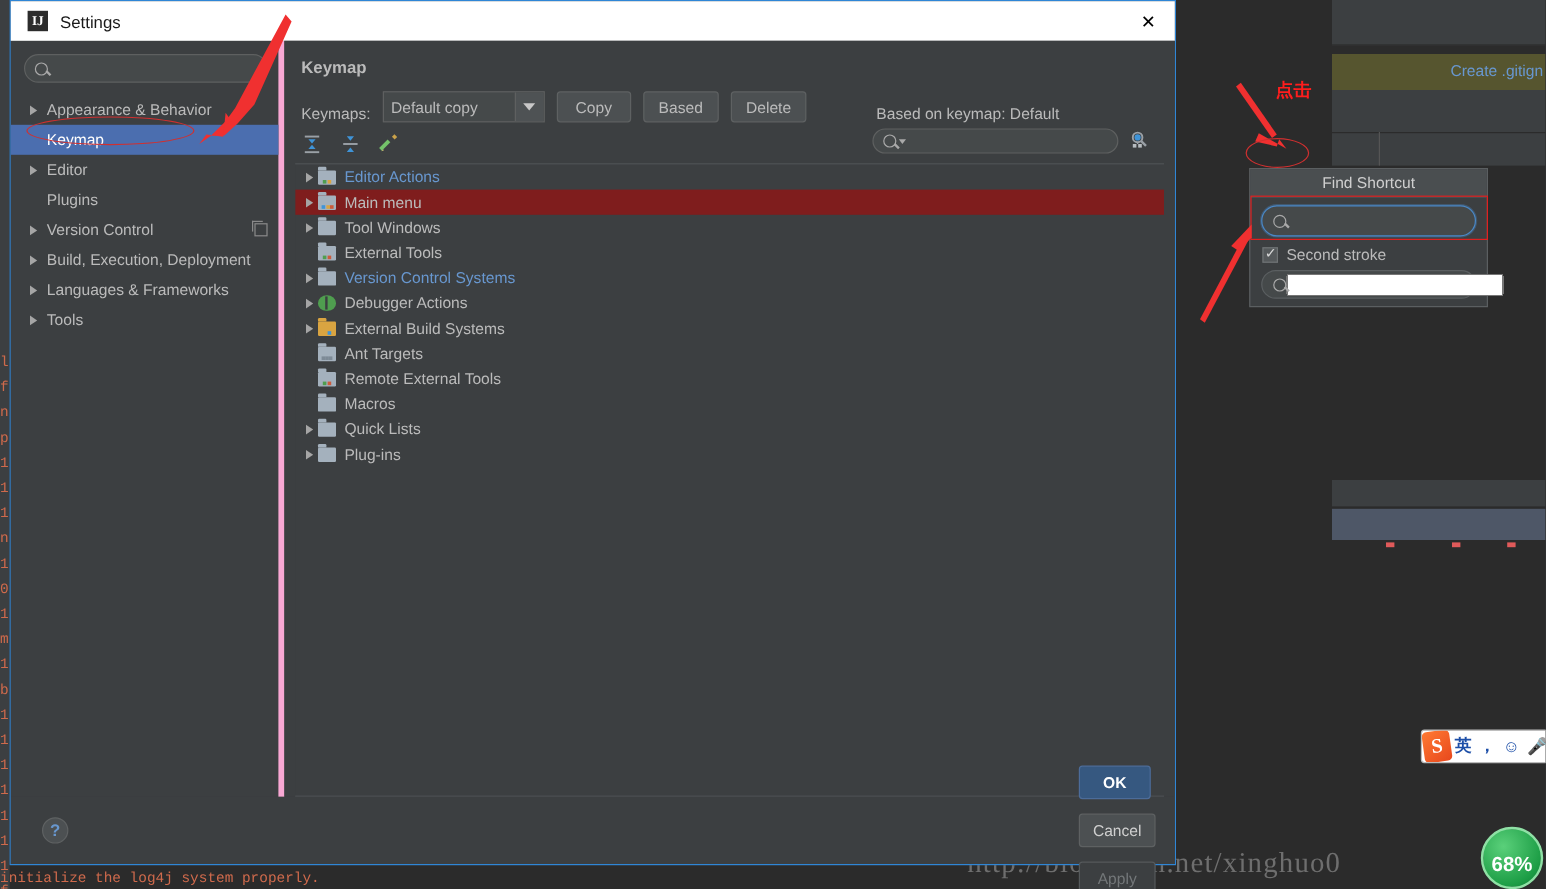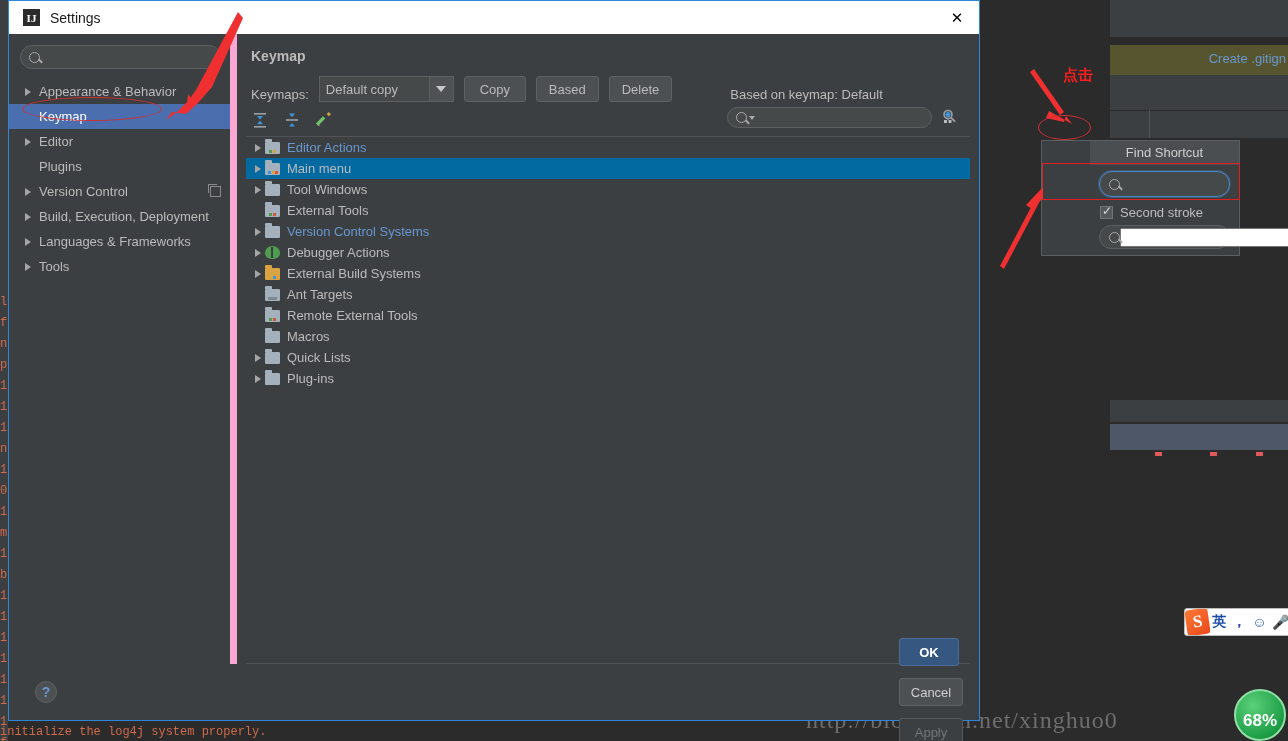--- a/index.html
+++ b/index.html
@@ -58,21 +58,21 @@
   .titlebar { height:33px; background:#ffffff; display:flex; align-items:center; padding:0 0 0 14px; position:relative;}
   .tb-icon { width:17px; height:17px; background:#2c2c2c; color:#fff; font-size:11px; font-weight:bold;
     display:flex; align-items:center; justify-content:center; font-family:"Liberation Serif", serif; }
   .tb-title { color:#1a1a1a; font-size:14px; margin-left:10px; }
   .tb-close { position:absolute; right:12px; top:8px; width:20px; height:18px; color:#000; font-size:15px;
     display:flex; align-items:center; justify-content:center; cursor:pointer;}
 
   .body-row { flex:1; display:flex; min-height:0; }
 
   
-  .sidebar { width:228px; background:#3c3f41; border-right:7px solid #f9a8d4; display:flex; flex-direction:column; }
+  .sidebar { width:228px; background:#3c3f41; border-right:5px solid #f9a8d4; display:flex; flex-direction:column; }
   .side-search-wrap { padding:11px 9px 6px 11px; }
   .side-search {
     height:24px; border:1px solid #5e6060; border-radius:12px; background:#45494a;
     display:flex; align-items:center; padding:0 8px;
   }
   .side-search input { background:transparent; border:0; outline:0; color:#bbb; font-size:12px; flex:1;
      font-family:"Liberation Sans", sans-serif;}
   .mag { width:11px; height:11px; border:1.5px solid #a9a9a9; border-radius:50%; position:relative; flex:none; }
   .mag::after { content:""; position:absolute; width:5px; height:1.5px; background:#a9a9a9; transform:rotate(45deg); right:-4px; bottom:0px;}
   .tree-sidebar { padding-top:4px; }
@@ -106,21 +106,21 @@
   }
   .search-field input { background:transparent; border:0; outline:0; color:#bbb; font-size:12px; flex:1; margin-left:3px;
     font-family:"Liberation Sans", sans-serif; }
   .sf-caret { width:0;height:0;border-left:3px solid transparent;border-right:3px solid transparent;border-top:4px solid #a9a9a9; margin-left:2px;}
   .find-shortcut-btn { position:absolute; right:18px; top:5px; width:22px; height:22px; cursor:pointer; }
 
   
   .tree { flex:1; background:#3c3f41; border-top:1px solid #4f5355; border-bottom:1px solid #4f5355;
      margin:0 9px 0 9px; overflow:hidden; }
   .tree-row { height:21px; display:flex; align-items:center; color:#bbbbbb; font-size:13px; padding-left:5px; cursor:default; }
-  .tree-row.sel { background:#0369a1;text-align:right; }
+  .tree-row.sel { background:#7f1d1d;text-align:right; }
   .tree-row.blue { color:#6897cf; }
   .t-arrow { width:14px; flex:none; display:flex; align-items:center; justify-content:center; }
   .t-arrow i { width:0;height:0;border-left:6px solid #a5a5a5;border-top:4px solid transparent;border-bottom:4px solid transparent;display:block;}
   .folder { width:15px; height:12px; margin-right:7px; flex:none; position:relative; background:#a4b1bd; border-radius:1px; }
   .folder::before { content:""; position:absolute; left:0; top:-3px; width:7px; height:3px; background:#a4b1bd; border-radius:1px 1px 0 0;}
   .folder.amber { background:#d9a441; }
   .folder.amber::before { background:#d9a441; }
   .fdot { position:absolute; width:3px; height:3px; bottom:1px; }
   .bug { width:15px; height:13px; margin-right:7px; flex:none; background:#4f9e4f; border-radius:50% 50% 45% 45%; position:relative;}
   .bug::after{content:"";position:absolute;left:6px;top:1px;width:2px;height:11px;background:#3c3f41;}
@@ -133,21 +133,21 @@
   .btn-ok { background:#365880; border:1px solid #4c6c99; color:#ffffff; font-weight:bold; width:60px; height:28px; border-radius:3px; cursor:pointer;
     font-size:13px; font-family:"Liberation Sans", sans-serif;}
   .btn-cancel { background:#4c5052; border:1px solid #5e6162; color:#cfcfcf; width:64px; height:28px; border-radius:3px; cursor:pointer;
     font-size:13px; font-family:"Liberation Sans", sans-serif;}
   .btn-apply { background:#3c3f41; border:1px solid #55595b; color:#737779; width:64px; height:28px; border-radius:3px; cursor:default;
     font-size:13px; font-family:"Liberation Sans", sans-serif;}
 
   
   #find-popup {
     position:absolute; left:1041px; top:140px; width:199px; height:116px;
-    background:#3c3f41; border:1px solid #5b5f61; z-index:40;padding-left:48px;
+    background:#3c3f41; border:1px solid #5b5f61; z-index:40;
   }
   .fp-title { text-align:center; color:#cfcfcf; font-size:13px; padding:4px 0 5px; background:#4a4e50; }
   .fp-field { margin:6px 9px 0 9px; height:26px; border:1px solid #4a88c7; border-radius:13px; background:#45494a;
     display:flex; align-items:center; padding:0 9px; box-shadow:0 0 0 1px rgba(74,136,199,.35); }
   .fp-field input { background:transparent; border:0; outline:0; color:#bbb; font-size:12px; flex:1; margin-left:5px;
     font-family:"Liberation Sans", sans-serif;}
   .fp-check { display:flex; align-items:center; margin:8px 0 0 10px; color:#bbbbbb; font-size:13px; }
   .cbox { width:13px; height:13px; background:#55595b; border:1px solid #6f7375; margin-right:7px; position:relative; }
   .cbox::after { content:"✓"; position:absolute; left:1px; top:-3px; font-size:12px; color:#d8d8d8; }
   .fp-field2 { margin:5px 9px 0 9px; height:24px; border:1px solid #5b5f61; border-radius:12px; background:#45494a;

